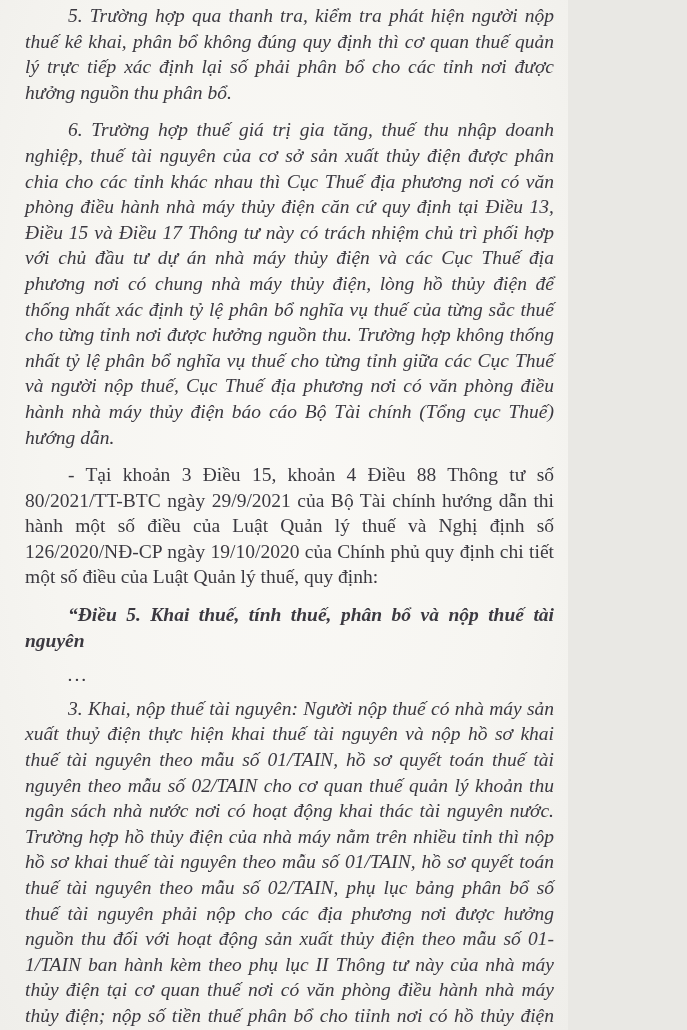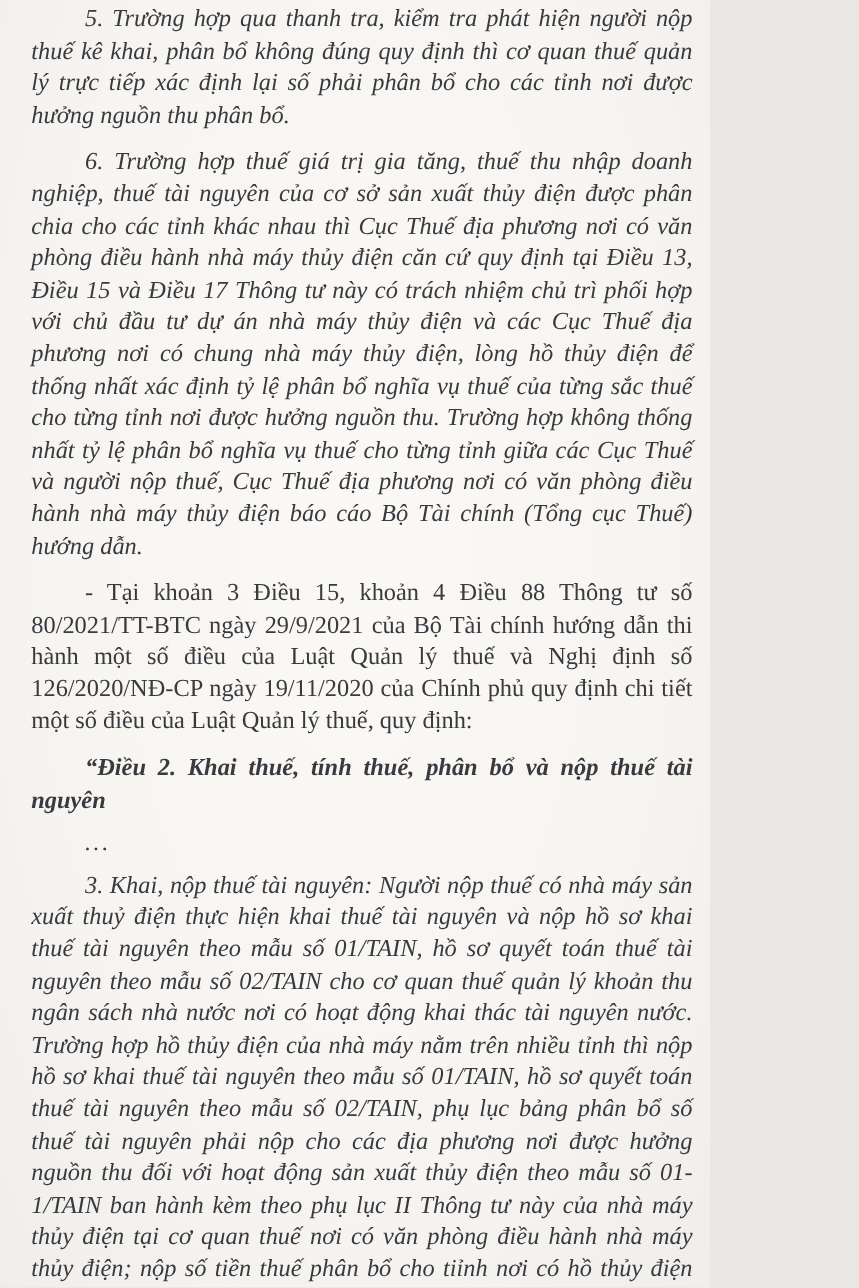--- a/index.html
+++ b/index.html
@@ -48,21 +48,21 @@
     letter-spacing: 2px;
     margin-bottom: 8px !important;
   }
 </style>
 </head>
 <body>
 
 <div class="page">
   <p class="p-it">5. Trường hợp qua thanh tra, kiểm tra phát hiện người nộp thuế kê khai, phân bổ không đúng quy định thì cơ quan thuế quản lý trực tiếp xác định lại số phải phân bổ cho các tỉnh nơi được hưởng nguồn thu phân bổ.</p>
   <p class="p-it">6. Trường hợp thuế giá trị gia tăng, thuế thu nhập doanh nghiệp, thuế tài nguyên của cơ sở sản xuất thủy điện được phân chia cho các tỉnh khác nhau thì Cục Thuế địa phương nơi có văn phòng điều hành nhà máy thủy điện căn cứ quy định tại Điều 13, Điều 15 và Điều 17 Thông tư này có trách nhiệm chủ trì phối hợp với chủ đầu tư dự án nhà máy thủy điện và các Cục Thuế địa phương nơi có chung nhà máy thủy điện, lòng hồ thủy điện để thống nhất xác định tỷ lệ phân bổ nghĩa vụ thuế của từng sắc thuế cho từng tỉnh nơi được hưởng nguồn thu. Trường hợp không thống nhất tỷ lệ phân bổ nghĩa vụ thuế cho từng tỉnh giữa các Cục Thuế và người nộp thuế, Cục Thuế địa phương nơi có văn phòng điều hành nhà máy thủy điện báo cáo Bộ Tài chính (Tổng cục Thuế) hướng dẫn.</p>
-  <p class="p-rm">- Tại khoản 3 Điều 15, khoản 4 Điều 88 Thông tư số 80/2021/TT-BTC ngày 29/9/2021 của Bộ Tài chính hướng dẫn thi hành một số điều của Luật Quản lý thuế và Nghị định số 126/2020/NĐ-CP ngày 19/11/2020 của Chính phủ quy định chi tiết một số điều của Luật Quản lý thuế, quy định:</p>
-  <p class="h-bold">“Điều 2. Khai thuế, tính thuế, phân bổ và nộp thuế tài nguyên</p>
+  <p class="p-rm">- Tại khoản 3 Điều 15, khoản 4 Điều 88 Thông tư số 80/2021/TT-BTC ngày 29/9/2021 của Bộ Tài chính hướng dẫn thi hành một số điều của Luật Quản lý thuế và Nghị định số 126/2020/NĐ-CP ngày 19/10/2020 của Chính phủ quy định chi tiết một số điều của Luật Quản lý thuế, quy định:</p>
+  <p class="h-bold">“Điều 5. Khai thuế, tính thuế, phân bổ và nộp thuế tài nguyên</p>
   <p class="dots">...</p>
   <p class="p-it">3. Khai, nộp thuế tài nguyên: Người nộp thuế có nhà máy sản xuất thuỷ điện thực hiện khai thuế tài nguyên và nộp hồ sơ khai thuế tài nguyên theo mẫu số 01/TAIN, hồ sơ quyết toán thuế tài nguyên theo mẫu số 02/TAIN cho cơ quan thuế quản lý khoản thu ngân sách nhà nước nơi có hoạt động khai thác tài nguyên nước. Trường hợp hồ thủy điện của nhà máy nằm trên nhiều tỉnh thì nộp hồ sơ khai thuế tài nguyên theo mẫu số 01/TAIN, hồ sơ quyết toán thuế tài nguyên theo mẫu số 02/TAIN, phụ lục bảng phân bổ số thuế tài nguyên phải nộp cho các địa phương nơi được hưởng nguồn thu đối với hoạt động sản xuất thủy điện theo mẫu số 01-1/TAIN ban hành kèm theo phụ lục II Thông tư này của nhà máy thủy điện tại cơ quan thuế nơi có văn phòng điều hành nhà máy thủy điện; nộp số tiền thuế phân bổ cho tiỉnh nơi có hồ thủy điện theo quy định tại khoản 4 Điều 12 Thông tư này.</p>
   <p class="h-bold">Điều 97. Quy định chuyển tiếp</p>
   <p class="dots">...</p>
   <p class="dots">...</p>
 
 </div>
 
 </body></html>

